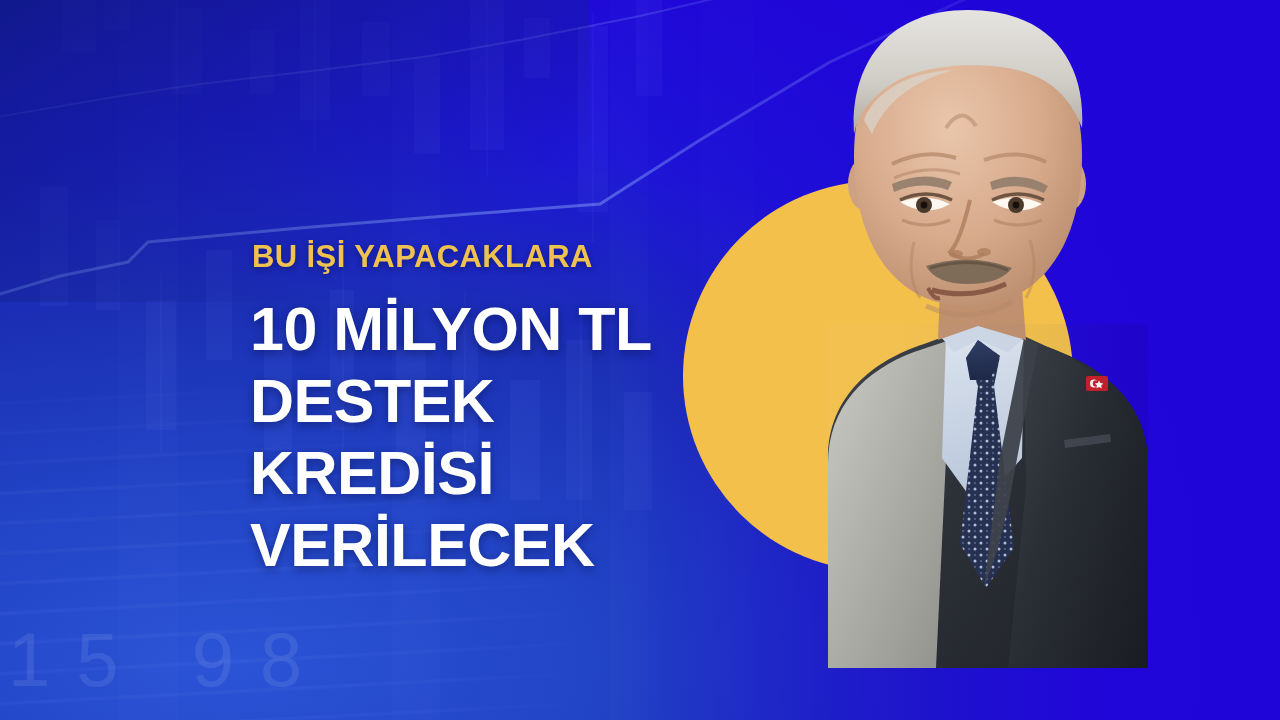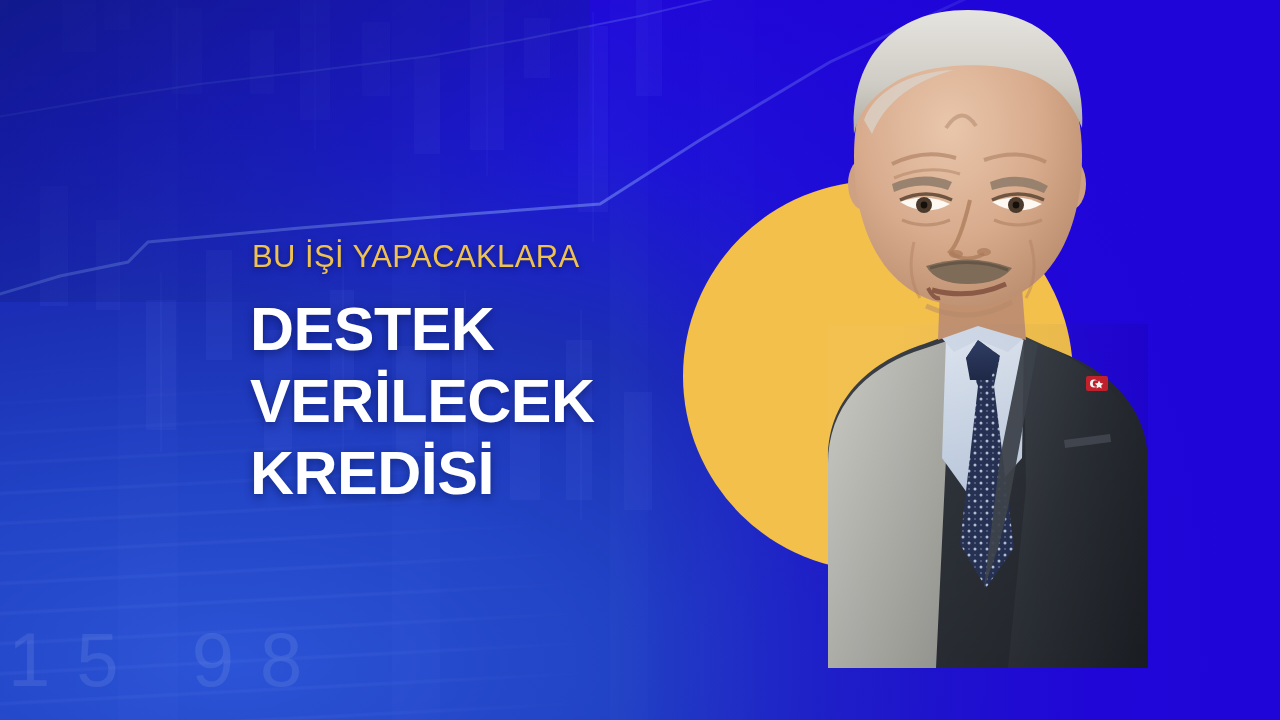--- a/index.html
+++ b/index.html
@@ -99,21 +99,21 @@
   .kicker{
     position:absolute; left:252px; top:129px;
     font-family:"Liberation Serif", serif;
     font-weight:700; font-size:44px; line-height:52px;
     color:#ffffff; letter-spacing:.2px;
     text-shadow:0 2px 7px rgba(5,10,60,.5);
     white-space:nowrap;
   }
   .eyebrow{
     position:absolute; left:252px; top:238px;
-    font-weight:400; font-size:31px; line-height:38px;
+    font-weight:700; font-size:31px; line-height:38px;
     color:#efc14f; letter-spacing:.4px;
     text-shadow:0 2px 6px rgba(5,10,60,.45);
     white-space:nowrap;
   }
   .headline{
     position:absolute; left:250px; top:293px;
     width:470px;
   }
   .headline .hl{
     display:block;
@@ -301,18 +301,19 @@
         <rect x="150" y="336" width="320" height="344" fill="url(#weave)" opacity=".5"></rect>
       </svg>
     </div>
   </div>
 
   <div class="sleeve-strip"></div>
 
   <div class="eyebrow">BU İŞİ YAPACAKLARA</div>
 
   <div class="headline">
+    <span class="hl">10 MİLYON TL</span>
     <span class="hl">DESTEK</span>
+    <span class="hl">KREDİSİ</span>
     <span class="hl">VERİLECEK</span>
-    <span class="hl">KREDİSİ</span>
   </div>
 
 </div>
 
 </body></html>

